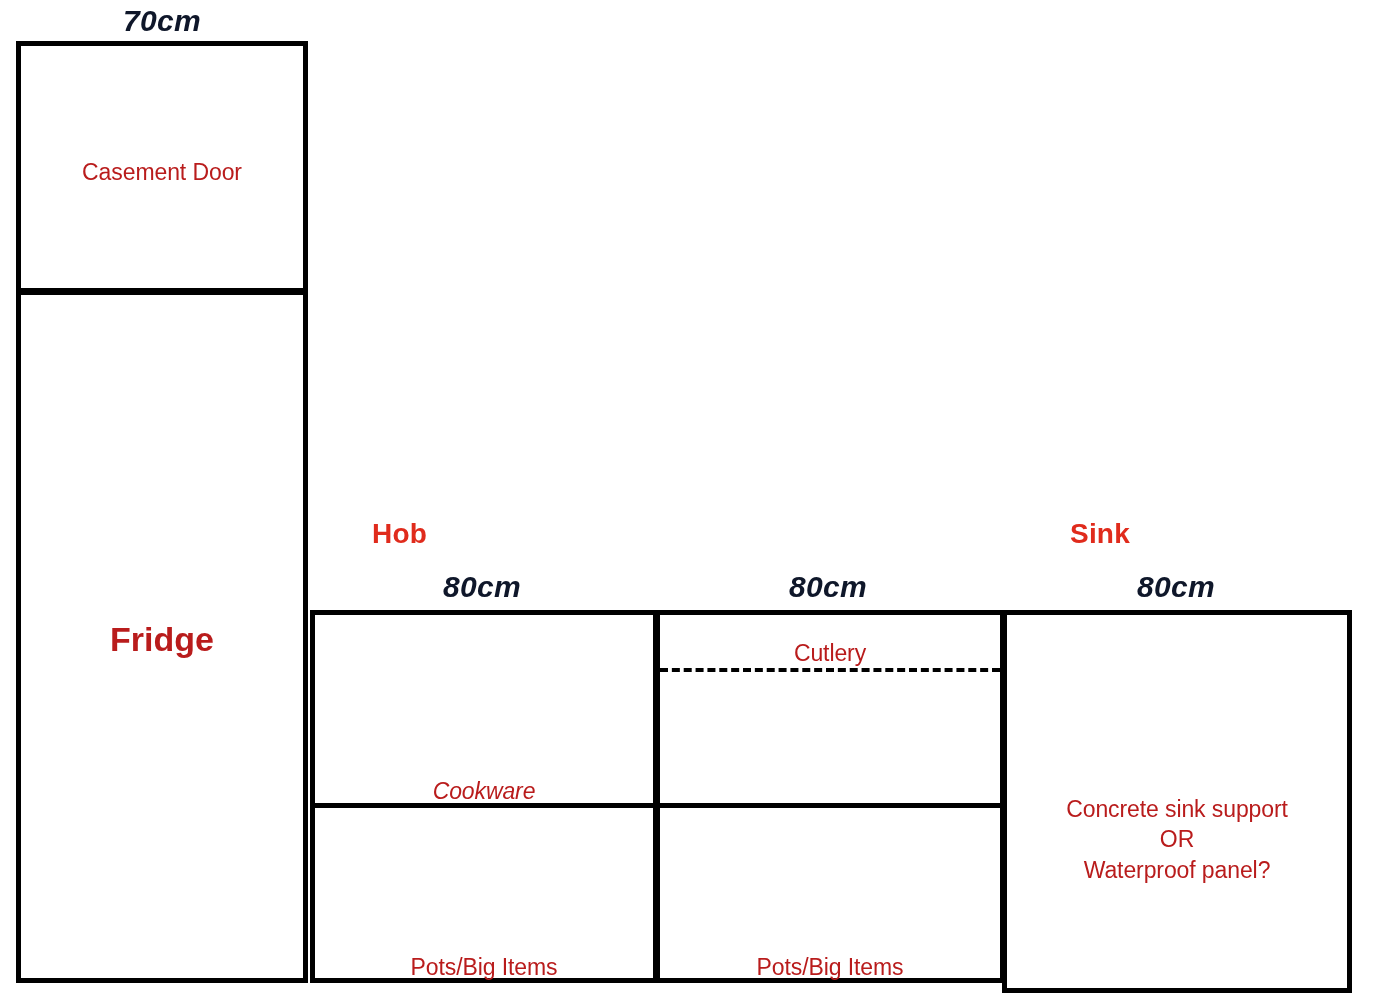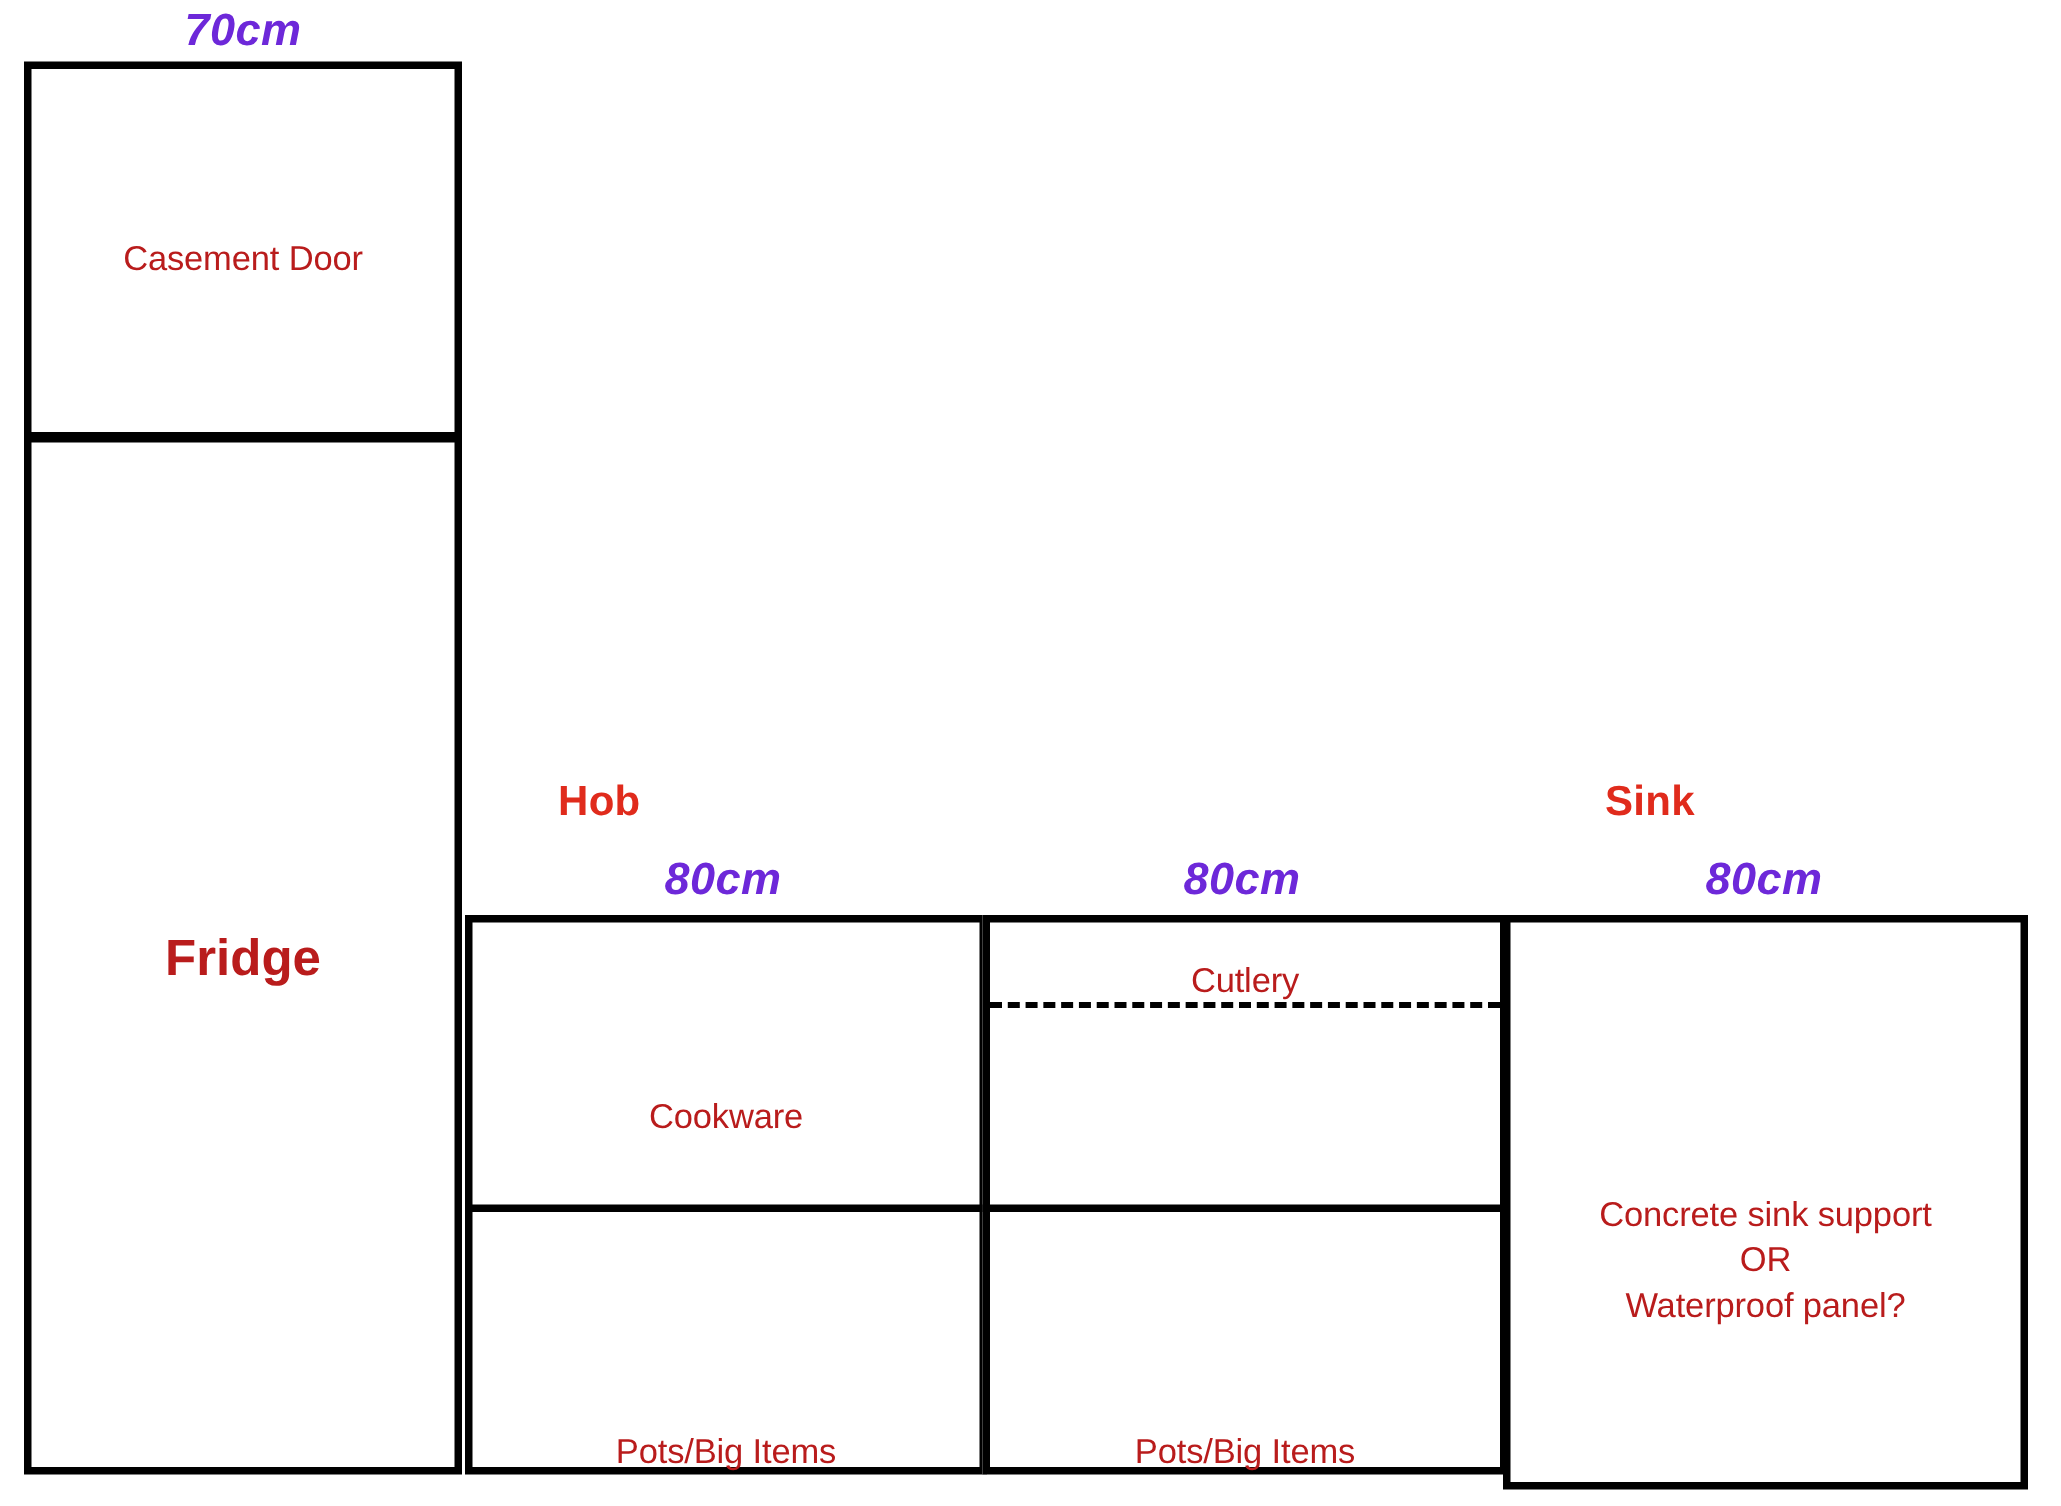--- a/index.html
+++ b/index.html
@@ -55,21 +55,21 @@
     font-size: 34px;
     font-weight: bold;
     letter-spacing: 0px;
   }
   .dim {
     position: absolute;
     text-align: center;
     font-style: italic;
     font-weight: bold;
     font-size: 30px;
-    color: #6d28d9;
+    color: #0f172a;
     letter-spacing: 0.3px;
   }
   .appliance {
     position: absolute;
     text-align: left;
     font-weight: bold;
     font-size: 28px;
     color: #E02B1C;
     letter-spacing: 0.2px;
   }
@@ -90,21 +90,21 @@
   <div class="appliance" style="left:372px; top:518px; width:220px;">Hob</div>
   <div class="dim" style="left:372px; top:570px; width:220px;">80cm</div>
 
   <div class="dim" style="left:718px; top:570px; width:220px;">80cm</div>
 
   <div class="appliance" style="left:1070px; top:518px; width:220px;">Sink</div>
   <div class="dim" style="left:1066px; top:570px; width:220px;">80cm</div>
 
   <div class="box" style="left:310px; top:610px; width:348px; height:373px;"></div>
   <div class="rule-h" style="left:310px; top:803px; width:348px;"></div>
-  <div class="label" style="left:310px; top:729px; width:348px;">Cookware</div>
+  <div class="label" style="left:310px; top:776px; width:348px;font-style:italic;">Cookware</div>
   <div class="label" style="left:310px; top:952px; width:348px;">Pots/Big Items</div>
 
   <div class="box" style="left:655px; top:610px; width:350px; height:373px;"></div>
   <div class="label" style="left:655px; top:638px; width:350px;">Cutlery</div>
   <div class="rule-dashdot" style="left:660px; top:668px; width:340px;"></div>
   <div class="rule-h" style="left:655px; top:803px; width:350px;"></div>
   <div class="label" style="left:655px; top:952px; width:350px;">Pots/Big Items</div>
 
   <div class="box" style="left:1002px; top:610px; width:350px; height:383px;"></div>
   <div class="label" style="left:1002px; top:750px; width:350px;margin-top:44px;">Concrete sink support

